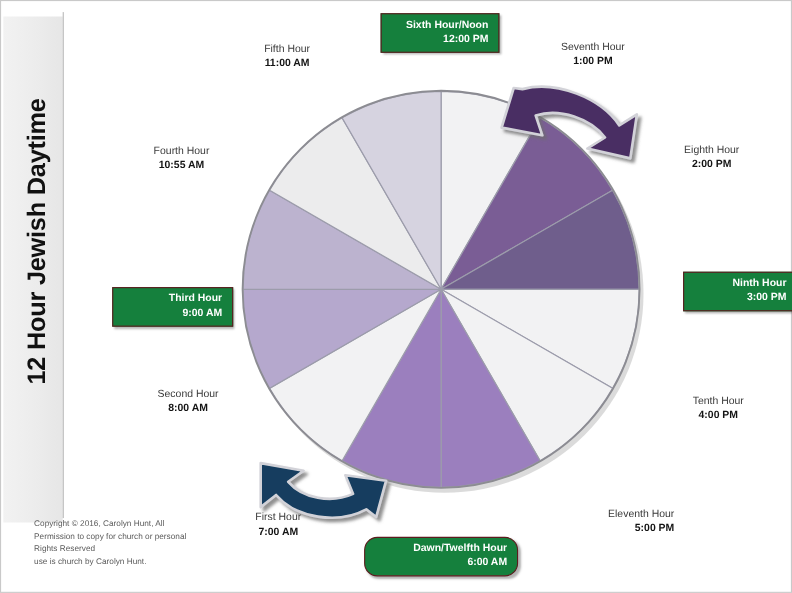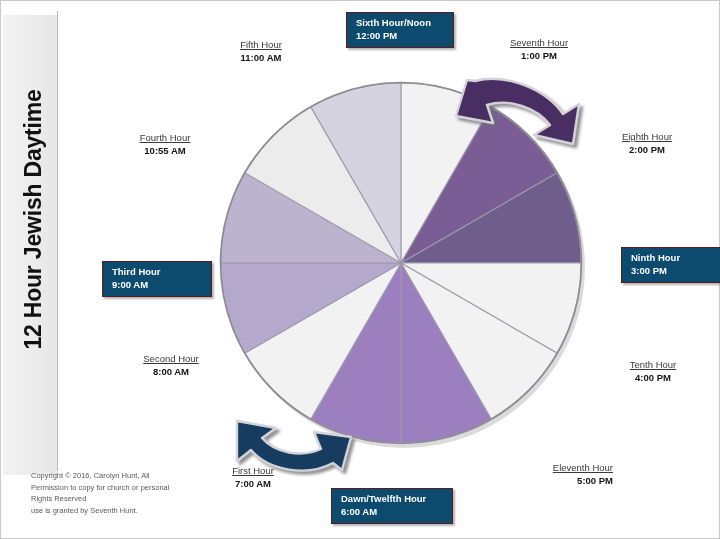--- a/index.html
+++ b/index.html
@@ -45,51 +45,51 @@
   #chart-area{
     position:absolute;left:0;top:0;width:720px;height:539px;
   }
   svg{display:block;}
   
   .callout{
     position:absolute;
     font-size:9.5px;line-height:12.5px;font-weight:bold;color:#1a1a1a;
     text-align:center;white-space:nowrap;
   }
-  .callout .l1{font-weight:normal;color:#3a3a3a;text-decoration:underline;}
+  .callout .l1{font-weight:normal;color:#3a3a3a;}
   .callout .l2{font-weight:bold;color:#141414;}
   
   .boxed{
     position:absolute;
-    background:#0c4a6e;
+    background:#15803d;
     border:1px solid #5d1b1e;
     box-shadow:2px 2px 2px rgba(0,0,0,.30);
     color:#ffffff;
     font-size:9.5px;line-height:12.5px;
-    text-align:left;white-space:nowrap;
+    text-align:right;white-space:nowrap;
     padding:4px 9px 5px 9px;
     box-sizing:border-box;
   }
   .boxed .l1{font-weight:bold;}
   .boxed .l2{font-weight:bold;}
 </style>
 </head>
 <body>
 
 <div id="slide">
 
   <div id="title-band"></div>
   <div id="title-rule"></div>
   <div id="page-title">12 Hour Jewish Daytime</div>
 
   <div id="copyright">
     <div>Copyright © 2016, Carolyn Hunt, All</div>
     <div>Permission to copy for church or personal</div>
     <div>Rights Reserved</div>
-    <div>use is granted by Seventh Hunt.</div>
+    <div>use is church by Carolyn Hunt.</div>
   </div>
 
   <div id="chart-area">
     <svg width="720" height="539" viewBox="0 0 720 539">
       <defs>
         <filter id="softshadow" x="-40%" y="-40%" width="180%" height="180%">
           <feDropShadow dx="2" dy="3" stdDeviation="2.2" flood-color="#5a5a5a" flood-opacity="0.45"></feDropShadow>
         </filter>
         <filter id="arrowshadow" x="-40%" y="-40%" width="180%" height="180%">
           <feDropShadow dx="3" dy="3" stdDeviation="1.6" flood-color="#6d6d6d" flood-opacity="0.75"></feDropShadow>
@@ -170,21 +170,21 @@
   <div class="boxed" style="left:345px;top:11px;width:108px;">
     <div class="l1">Sixth Hour/Noon</div>
     <div class="l2">12:00 PM</div>
   </div>
 
   <div class="boxed" style="left:620px;top:246px;width:104px;">
     <div class="l1">Ninth Hour</div>
     <div class="l2">3:00 PM</div>
   </div>
 
-  <div class="boxed" style="left:330px;top:487px;width:122px;">
+  <div class="boxed" style="left:330px;top:487px;width:140px;border-radius:12px;">
     <div class="l1">Dawn/Twelfth Hour</div>
     <div class="l2">6:00 AM</div>
   </div>
 
   <div class="boxed" style="left:101px;top:260px;width:110px;">
     <div class="l1">Third Hour</div>
     <div class="l2">9:00 AM</div>
   </div>
 
 </div>

